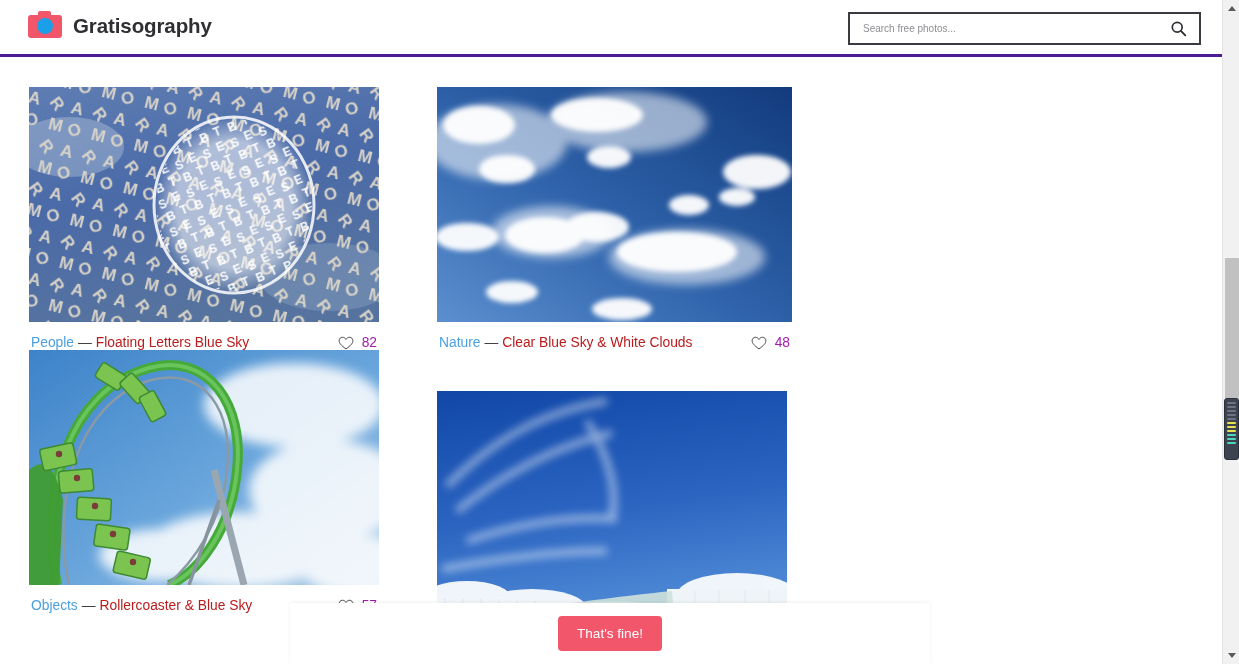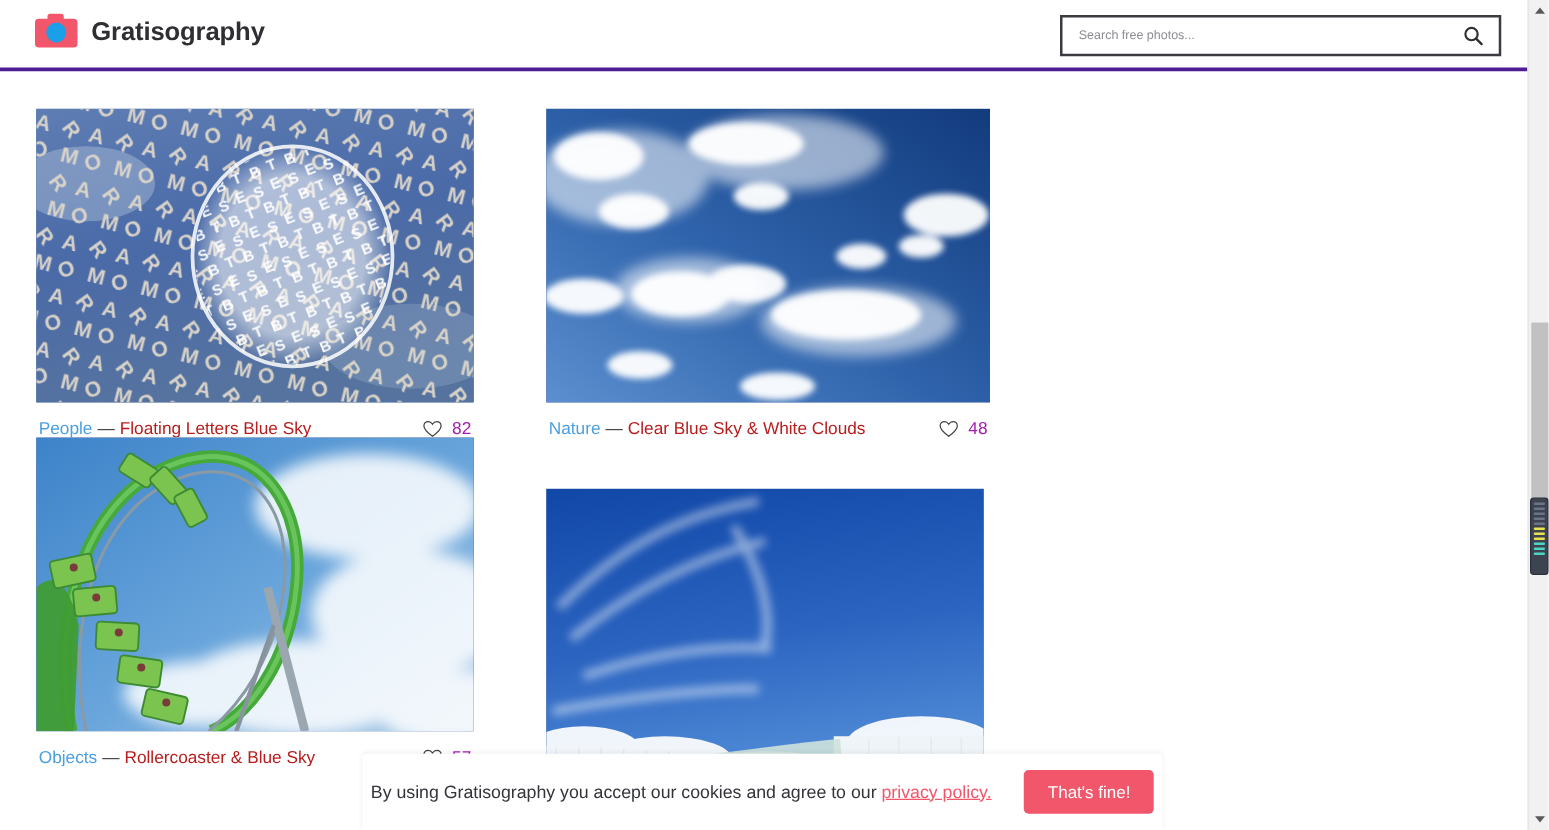--- a/index.html
+++ b/index.html
@@ -533,24 +533,20 @@
         </span>
         <span class="likes">
           <span></span>
         </span>
       </div>
     </div>
 
   </div>
 
   <div class="cookie">
-    <span class="cookie-text">
-      <span>By using Gratisography you accept our cookies and agree to our</span>
-      <a class="cookie-link" href="#">privacy policy.</a>
-    </span>
     <button class="cookie-btn">That's fine!</button>
   </div>
 
   <div class="scrollbar">
     <div class="sb-arrow up">
       <i></i>
     </div>
     <div class="sb-thumb"></div>
     <div class="sb-handle">
       <span></span>

